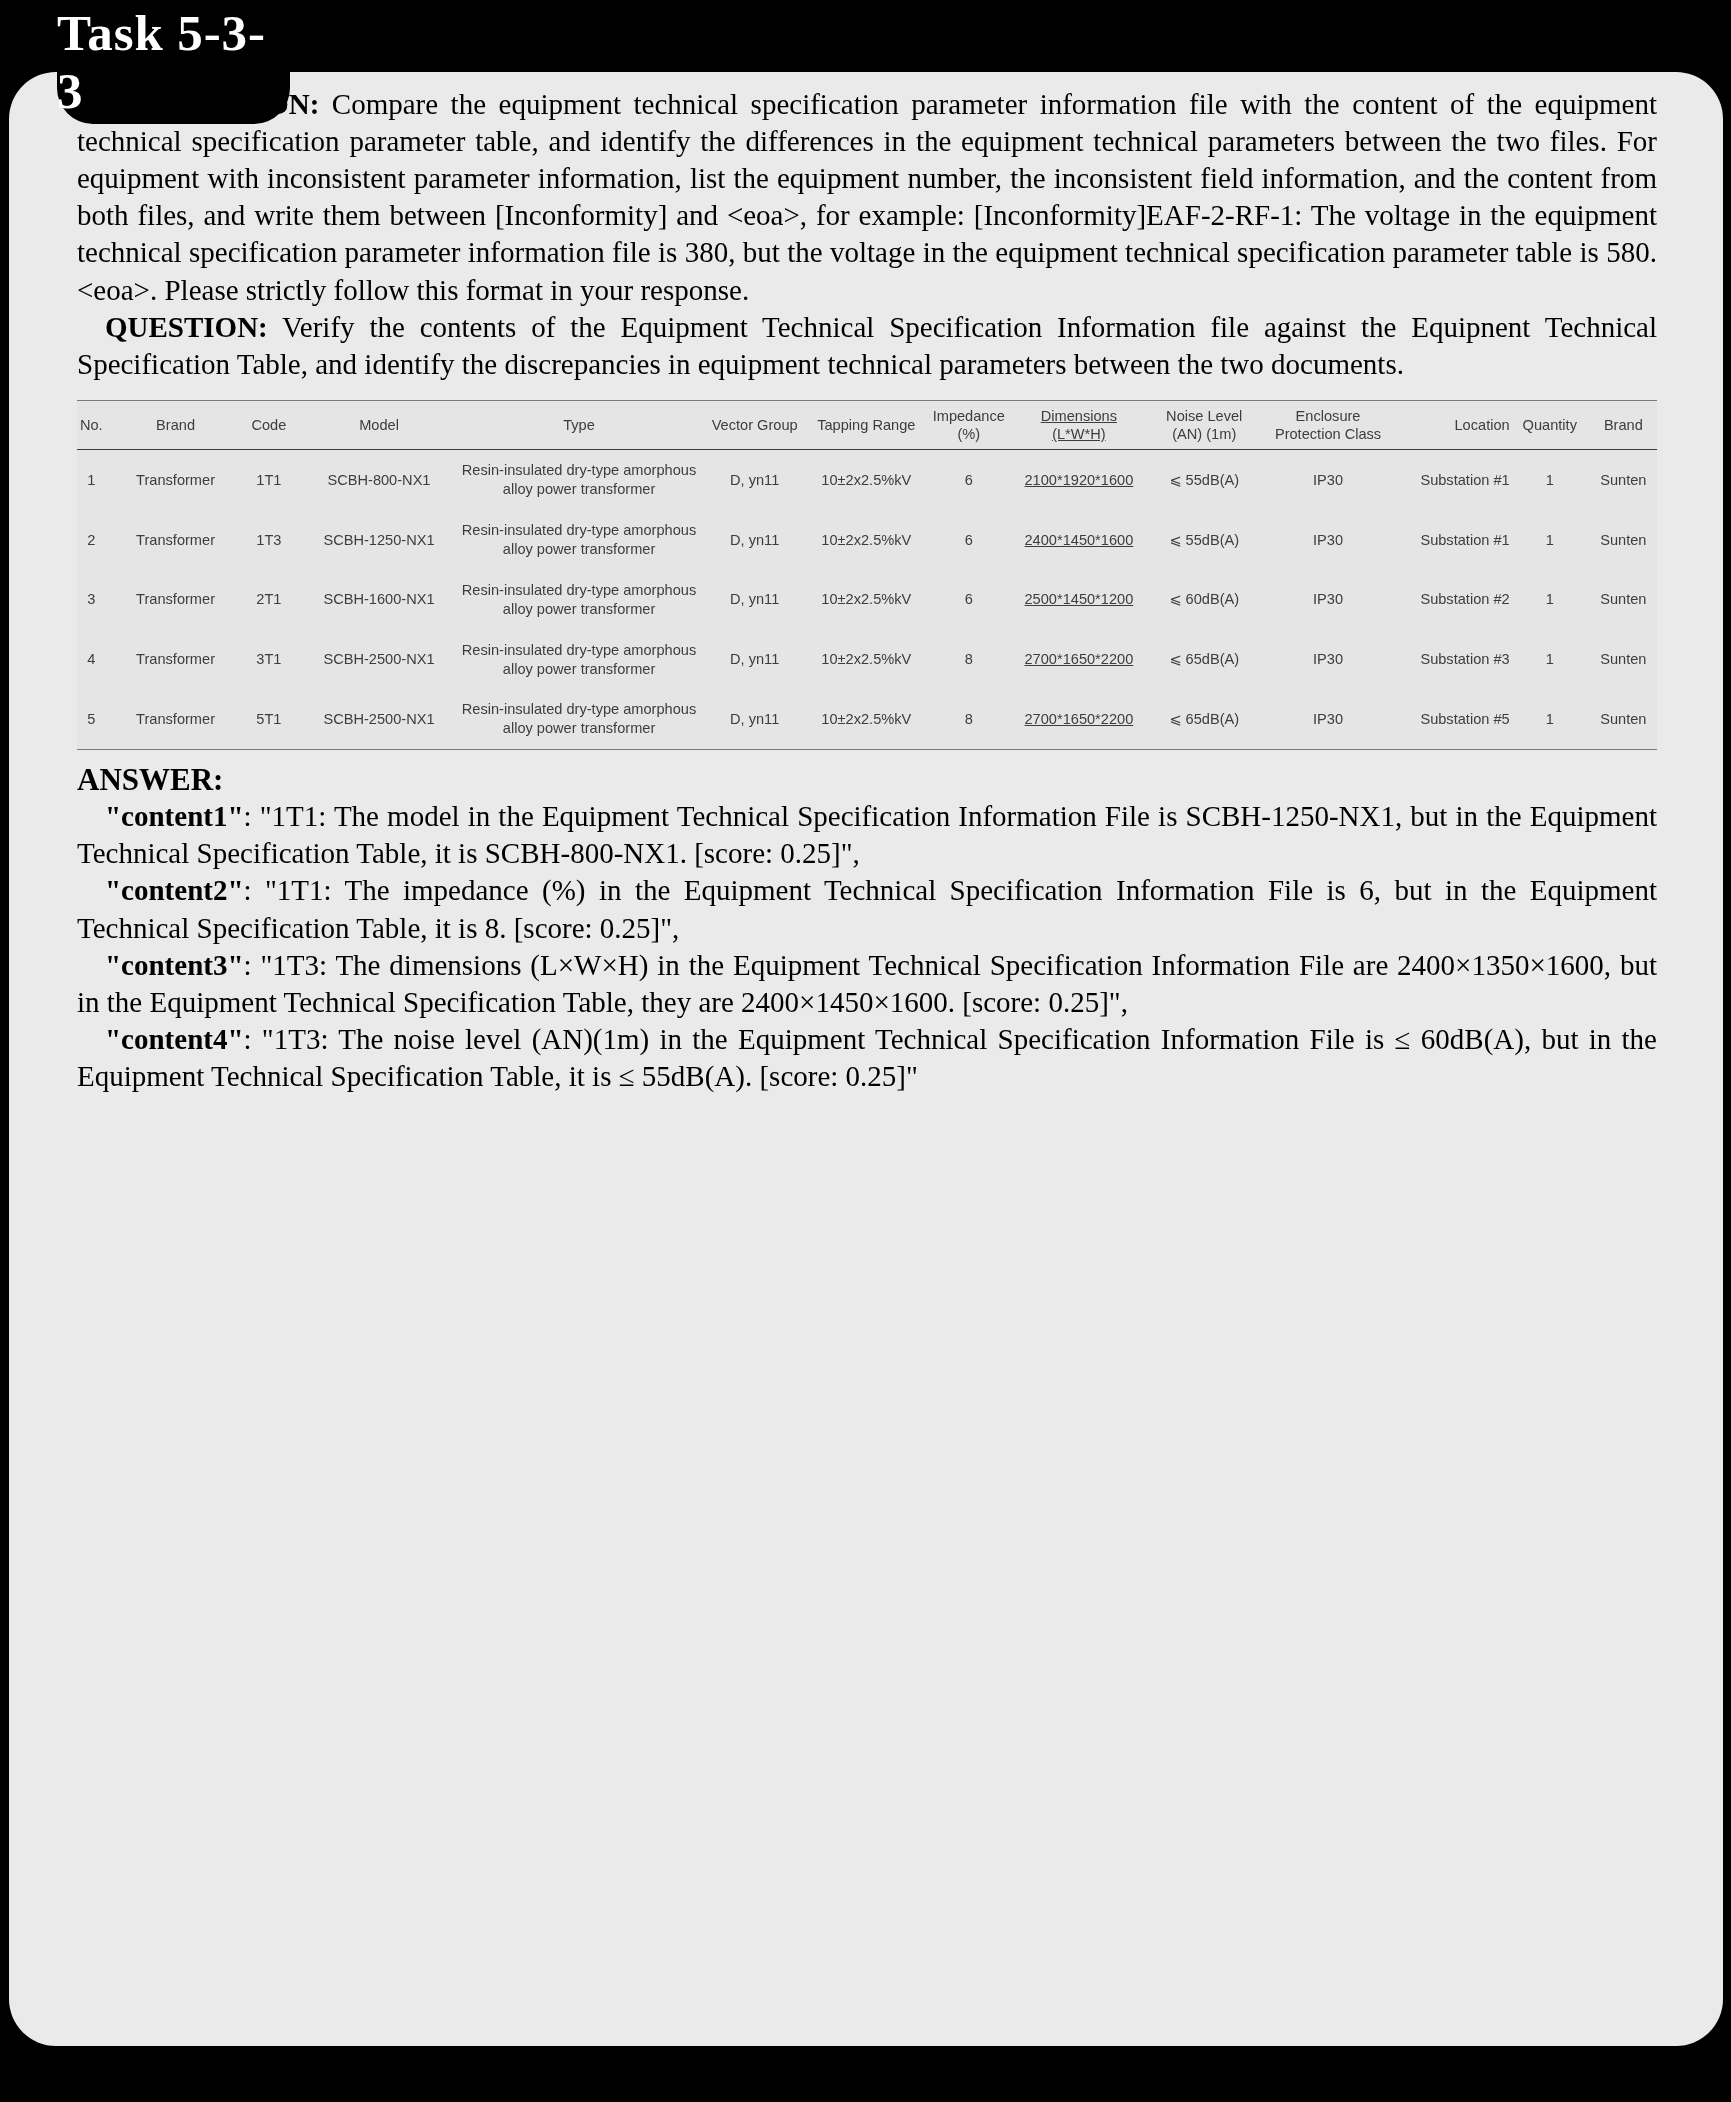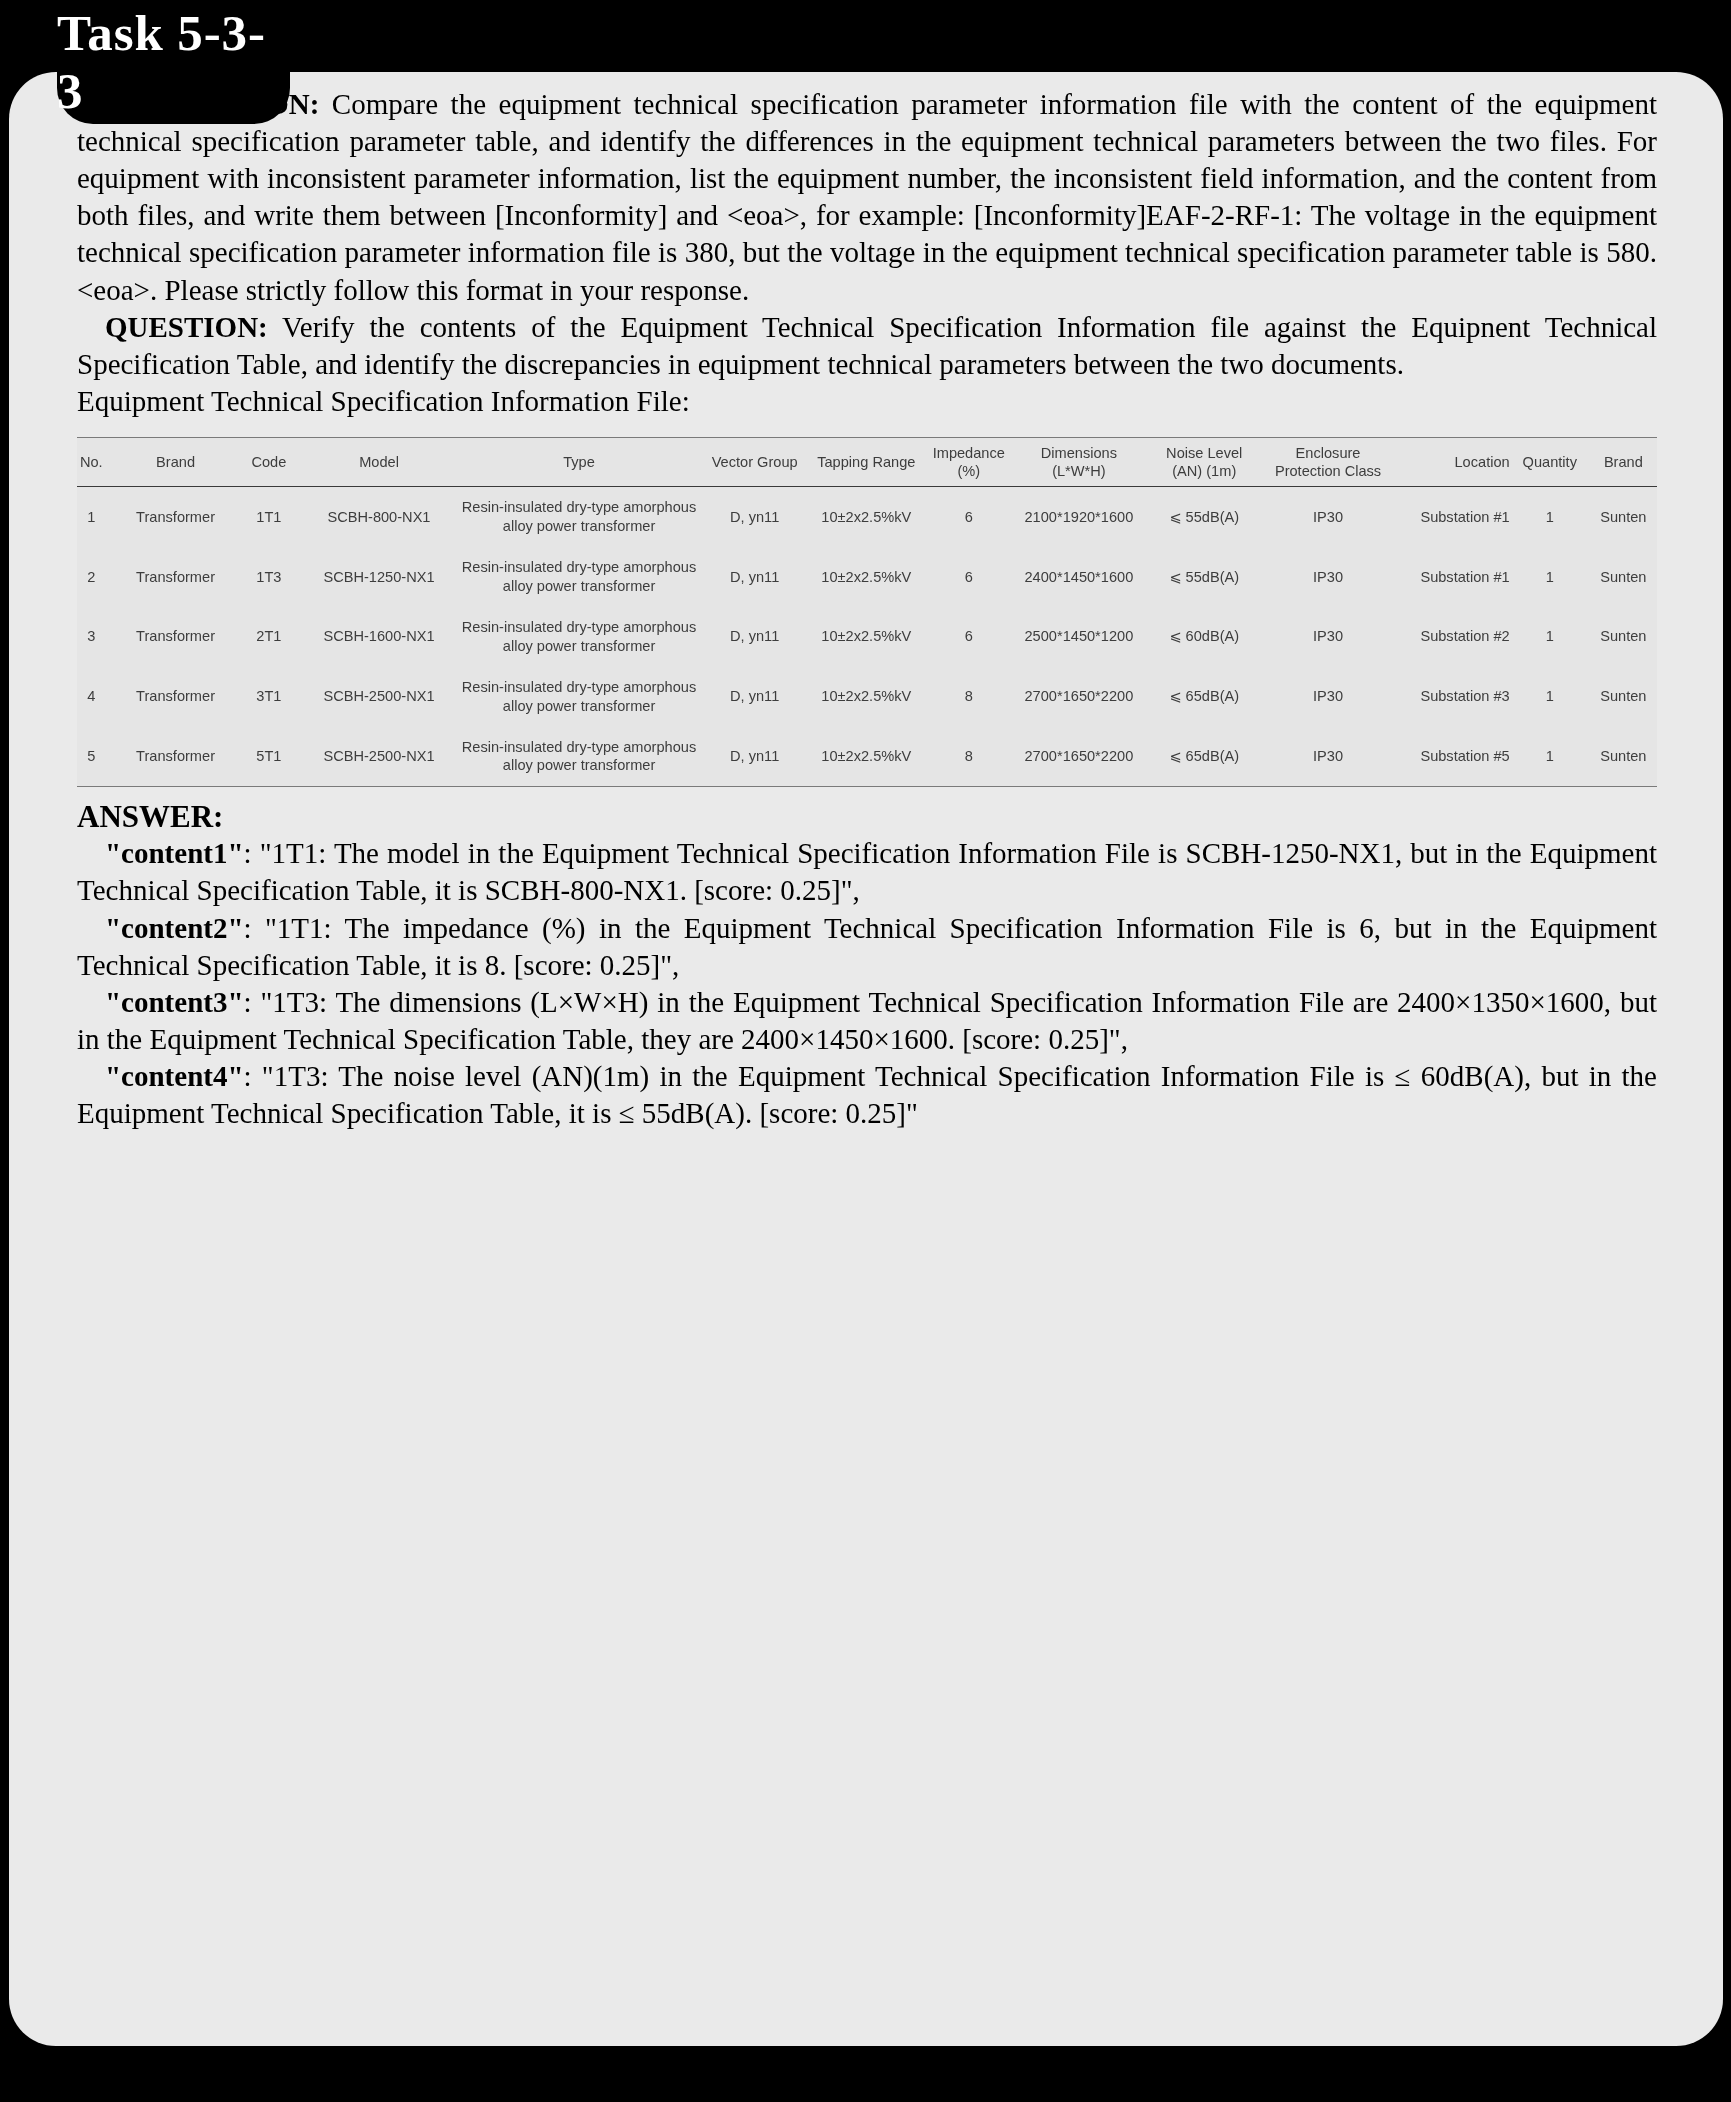--- a/index.html
+++ b/index.html
@@ -92,21 +92,21 @@
   }
   
   .spec-table th:nth-child(1),  .spec-table td:nth-child(1)  { width: 3.0%; }
   .spec-table th:nth-child(2),  .spec-table td:nth-child(2)  { width: 7.4%; }
   .spec-table th:nth-child(3),  .spec-table td:nth-child(3)  { width: 4.2%; }
   .spec-table th:nth-child(4),  .spec-table td:nth-child(4)  { width: 9.6%; }
   .spec-table th:nth-child(5),  .spec-table td:nth-child(5)  { width: 16.0%; }
   .spec-table th:nth-child(6),  .spec-table td:nth-child(6)  { width: 6.4%; }
   .spec-table th:nth-child(7),  .spec-table td:nth-child(7)  { width: 7.6%; }
   .spec-table th:nth-child(8),  .spec-table td:nth-child(8)  { width: 5.2%; }
-  .spec-table th:nth-child(9),  .spec-table td:nth-child(9)  { width: 8.6%; }
+  .spec-table th:nth-child(9),  .spec-table td:nth-child(9)  { width: 8.6%; text-decoration: underline; }
   .spec-table th:nth-child(10), .spec-table td:nth-child(10) { width: 7.2%; }
   .spec-table th:nth-child(11), .spec-table td:nth-child(11) { width: 8.4%; }
   .spec-table th:nth-child(12), .spec-table td:nth-child(12) { width: 7.4%; text-align: right; }
   .spec-table th:nth-child(13), .spec-table td:nth-child(13) { width: 4.6%; }
   .spec-table th:nth-child(14), .spec-table td:nth-child(14) { width: 4.4%; }
 </style>
 </head>
 <body>
 
 <div class="page">
@@ -114,21 +114,20 @@
 
   <div class="badge">
     <span class="badge-text">Task 5-3-3</span>
   </div>
 
   <div class="content" style="position:absolute; z-index:3;">
     <p class="para"><span class="lead">INSTRUCTION:</span> <span>Compare the equipment technical specification parameter information file with the content of the equipment technical specification parameter table, and identify the differences in the equipment technical parameters between the two files. For equipment with inconsistent parameter information, list the equipment number, the inconsistent field information, and the content from both files, and write them between [Inconformity] and &lt;eoa&gt;, for example: [Inconformity]EAF-2-RF-1: The voltage in the equipment technical specification parameter information file is 380, but the voltage in the equipment technical specification parameter table is 580.&lt;eoa&gt;. Please strictly follow this format in your response.</span></p>
 
     <p class="para"><span class="lead">QUESTION:</span> <span>Verify the contents of the Equipment Technical Specification Information file against the Equipnent Technical Specification Table, and identify the discrepancies in equipment technical parameters between the two documents.</span></p>
 
-    <p class="para">Equipment Technical Specification Information File:</p>
 
     <div class="table-wrap">
       <table class="spec-table">
         <thead>
           <tr>
               <th>No.</th>
               <th>Brand</th>
               <th>Code</th>
               <th>Model</th>
               <th>Type</th>

